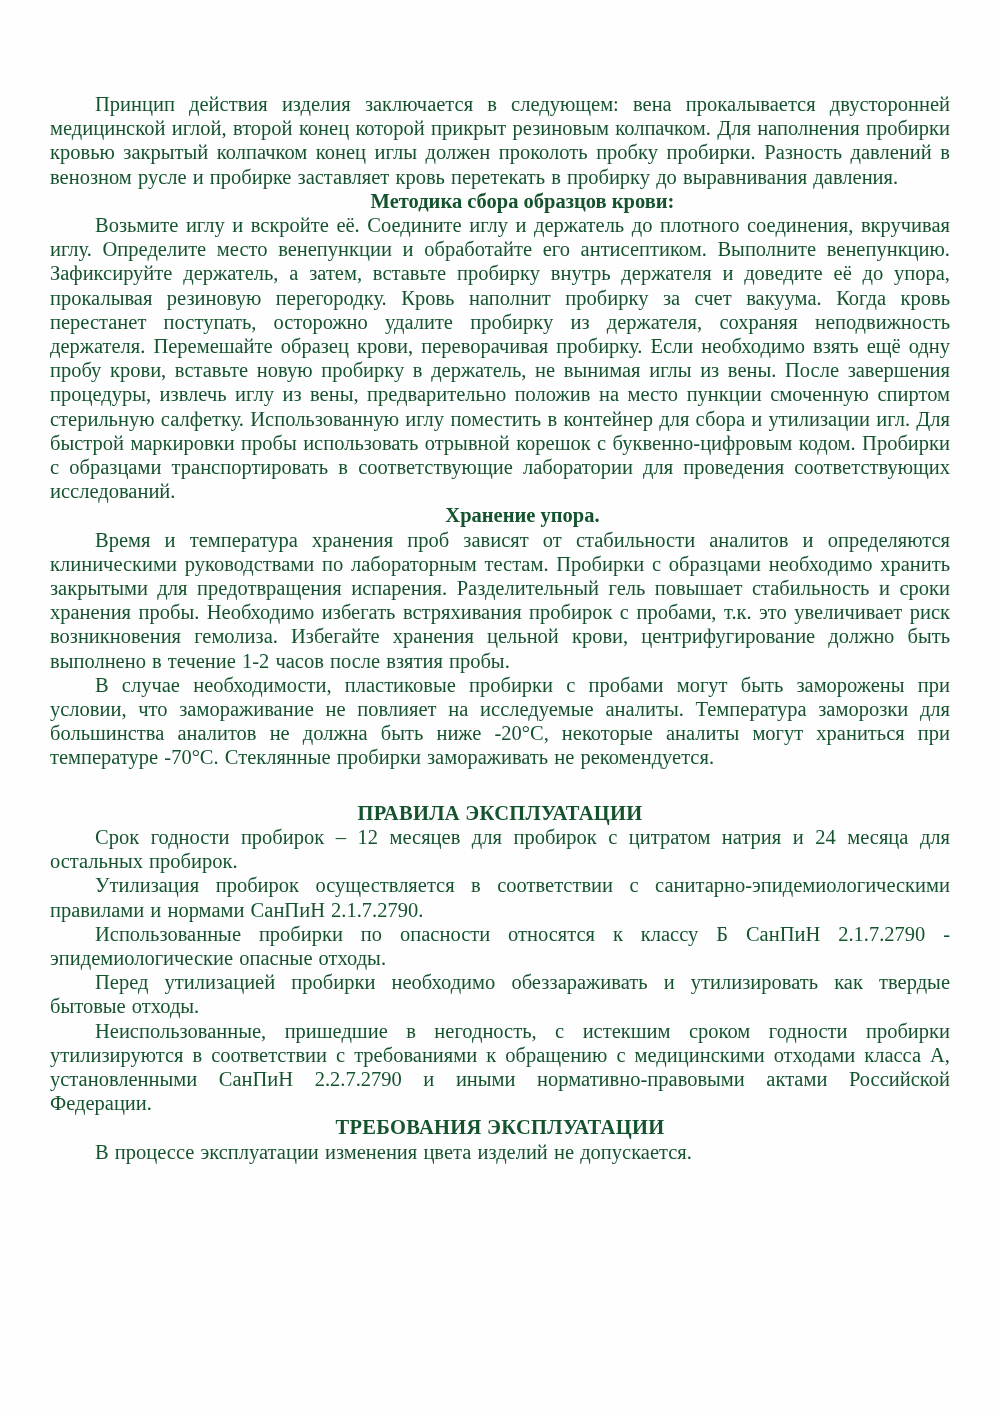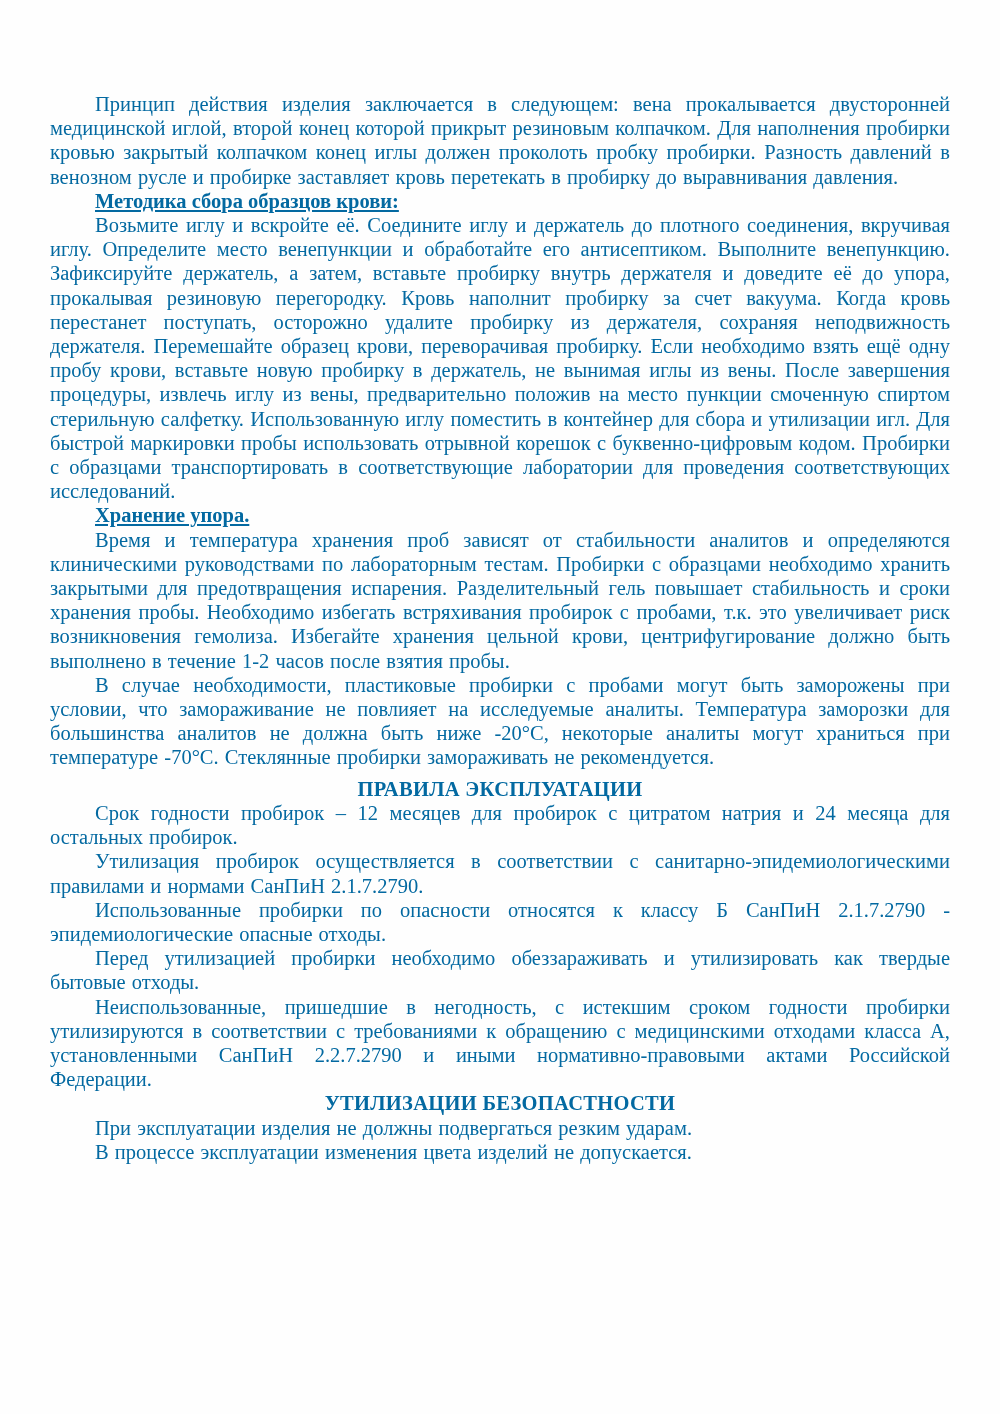--- a/index.html
+++ b/index.html
@@ -6,51 +6,50 @@
     margin: 0;
     padding: 0;
     background: #ffffff;
   }
   .page {
     position: relative;
     width: 1000px;
     height: 1414px;
     margin: 0 auto;
     background: #fefefe;
-    color: #0369a1;
+    color: #14532d;
     font-family: "Liberation Serif", "DejaVu Serif", serif;
     font-size: 20.5px;
     line-height: 24.2px;
     box-sizing: border-box;
     padding: 92px 50px 0 50px;
     overflow: hidden;
     text-rendering: optimizeLegibility;
   }
   .para {
     margin: 0;
     text-align: justify;
     text-indent: 45px;
     word-spacing: 1px;
   }
   .head-left {
     margin: 0;
     font-weight: bold;
-    text-align: left;
+    text-align: center;
     text-indent: 45px;
-    text-decoration: underline;
   }
   .head-center {
     margin: 0;
     font-weight: bold;
     text-align: center;
     text-indent: 0;
     letter-spacing: 0.3px;
   }
   .gap-before {
-    margin-top: 7px;
+    margin-top: 31px;
   }
 </style>
 </head>
 <body>
 
 <div class="page">
 
   <p class="para">Принцип действия изделия заключается в следующем: вена прокалывается двусторонней медицинской иглой, второй конец которой прикрыт резиновым колпачком. Для наполнения пробирки кровью закрытый колпачком конец иглы должен проколоть пробку пробирки. Разность давлений в венозном русле и пробирке заставляет кровь перетекать в пробирку до выравнивания давления.</p>
 
   <p class="head-left">Методика сбора образцов крови:</p>
@@ -70,19 +69,18 @@
 
 
   <p class="para">Утилизация пробирок осуществляется в соответствии с санитарно-эпидемиологическими правилами и нормами СанПиН 2.1.7.2790.</p>
 
   <p class="para">Использованные пробирки по опасности относятся к классу Б СанПиН 2.1.7.2790 - эпидемиологические опасные отходы.</p>
 
   <p class="para">Перед утилизацией пробирки необходимо обеззараживать и утилизировать как твердые бытовые отходы.</p>
 
   <p class="para">Неиспользованные, пришедшие в негодность, с истекшим сроком годности пробирки утилизируются в соответствии с требованиями к обращению с медицинскими отходами класса А, установленными СанПиН 2.2.7.2790 и иными нормативно-правовыми актами Российской Федерации.</p>
 
-  <p class="head-center">УТИЛИЗАЦИИ БЕЗОПАСТНОСТИ</p>
+  <p class="head-center">ТРЕБОВАНИЯ ЭКСПЛУАТАЦИИ</p>
 
-  <p class="para">При эксплуатации изделия не должны подвергаться резким ударам.</p>
 
   <p class="para">В процессе эксплуатации изменения цвета изделий не допускается.</p>
 
 </div>
 
 </body></html>

